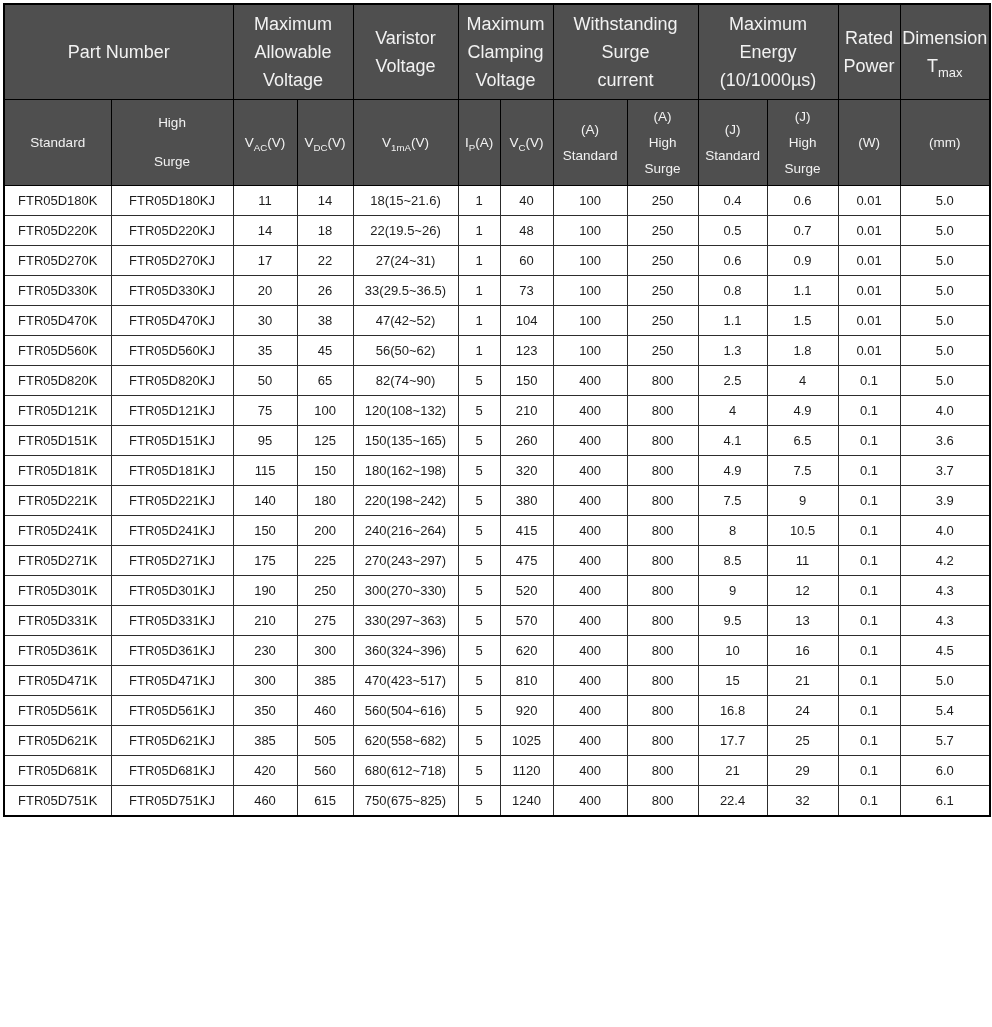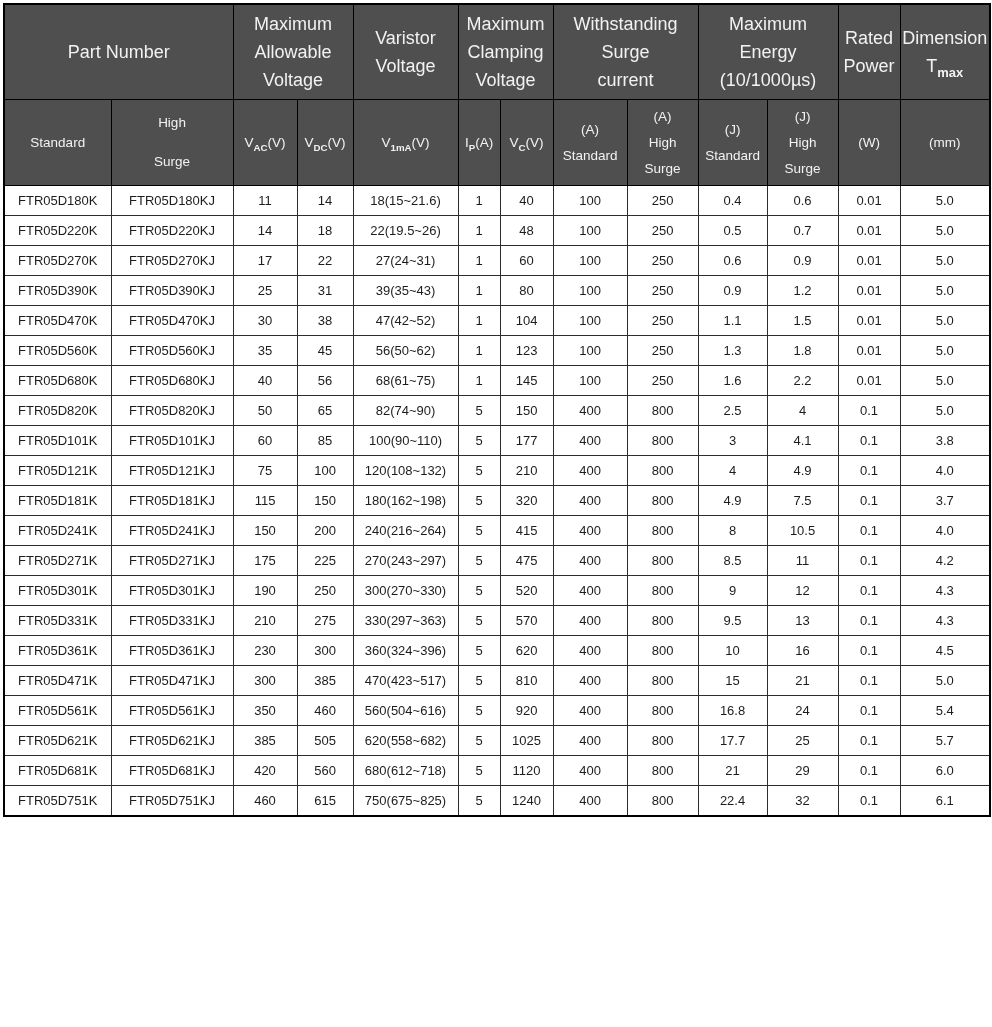--- a/index.html
+++ b/index.html
@@ -19,21 +19,21 @@
     text-align: center;
     vertical-align: middle;
     padding: 0;
   }
   tr.hdr-top th { height: 94px; font-size: 18px; }
   tr.hdr-sub th { height: 85px; font-size: 13.5px; }
   tr.hdr-top .hline { line-height: 28px; }
   tr.hdr-sub .hline { line-height: 26px; text-align: center; }
   th.h-standard { font-size: 16px; }
   th.h-high-surge .hline + .hline { margin-top: 13px; }
-  .hline sub { font-size: 0.72em; line-height: 1; font-weight: bold; }
+  .hline sub { font-size: 0.72em; line-height: 1; }
   tbody td {
     height: 29px;
     text-align: center;
     vertical-align: middle;
     font-size: 13px;
     color: var(--body-text, #1c1c1c);
     border: 1px solid #2d2d2d;
     background: #ffffff;
     padding: 0;
     overflow: hidden;
@@ -187,31 +187,31 @@
           <td>1</td>
           <td>60</td>
           <td>100</td>
           <td>250</td>
           <td>0.6</td>
           <td>0.9</td>
           <td>0.01</td>
           <td>5.0</td>
         </tr>
         <tr>
-          <td>FTR05D390K</td>
-          <td>FTR05D390KJ</td>
-          <td>25</td>
-          <td>31</td>
-          <td>39(35~43)</td>
-          <td>1</td>
-          <td>80</td>
-          <td>100</td>
-          <td>250</td>
-          <td>0.9</td>
-          <td>1.2</td>
+          <td>FTR05D330K</td>
+          <td>FTR05D330KJ</td>
+          <td>20</td>
+          <td>26</td>
+          <td>33(29.5~36.5)</td>
+          <td>1</td>
+          <td>73</td>
+          <td>100</td>
+          <td>250</td>
+          <td>0.8</td>
+          <td>1.1</td>
           <td>0.01</td>
           <td>5.0</td>
         </tr>
         <tr>
           <td>FTR05D470K</td>
           <td>FTR05D470KJ</td>
           <td>30</td>
           <td>38</td>
           <td>47(42~52)</td>
           <td>1</td>
@@ -232,95 +232,95 @@
           <td>1</td>
           <td>123</td>
           <td>100</td>
           <td>250</td>
           <td>1.3</td>
           <td>1.8</td>
           <td>0.01</td>
           <td>5.0</td>
         </tr>
         <tr>
-          <td>FTR05D680K</td>
-          <td>FTR05D680KJ</td>
-          <td>40</td>
-          <td>56</td>
-          <td>68(61~75)</td>
-          <td>1</td>
-          <td>145</td>
-          <td>100</td>
-          <td>250</td>
-          <td>1.6</td>
-          <td>2.2</td>
-          <td>0.01</td>
-          <td>5.0</td>
-        </tr>
-        <tr>
           <td>FTR05D820K</td>
           <td>FTR05D820KJ</td>
           <td>50</td>
           <td>65</td>
           <td>82(74~90)</td>
           <td>5</td>
           <td>150</td>
           <td>400</td>
           <td>800</td>
           <td>2.5</td>
           <td>4</td>
           <td>0.1</td>
           <td>5.0</td>
         </tr>
         <tr>
-          <td>FTR05D101K</td>
-          <td>FTR05D101KJ</td>
-          <td>60</td>
-          <td>85</td>
-          <td>100(90~110)</td>
-          <td>5</td>
-          <td>177</td>
-          <td>400</td>
-          <td>800</td>
-          <td>3</td>
-          <td>4.1</td>
-          <td>0.1</td>
-          <td>3.8</td>
-        </tr>
-        <tr>
           <td>FTR05D121K</td>
           <td>FTR05D121KJ</td>
           <td>75</td>
           <td>100</td>
           <td>120(108~132)</td>
           <td>5</td>
           <td>210</td>
           <td>400</td>
           <td>800</td>
           <td>4</td>
           <td>4.9</td>
           <td>0.1</td>
           <td>4.0</td>
+        </tr>
+        <tr>
+          <td>FTR05D151K</td>
+          <td>FTR05D151KJ</td>
+          <td>95</td>
+          <td>125</td>
+          <td>150(135~165)</td>
+          <td>5</td>
+          <td>260</td>
+          <td>400</td>
+          <td>800</td>
+          <td>4.1</td>
+          <td>6.5</td>
+          <td>0.1</td>
+          <td>3.6</td>
         </tr>
         <tr>
           <td>FTR05D181K</td>
           <td>FTR05D181KJ</td>
           <td>115</td>
           <td>150</td>
           <td>180(162~198)</td>
           <td>5</td>
           <td>320</td>
           <td>400</td>
           <td>800</td>
           <td>4.9</td>
           <td>7.5</td>
           <td>0.1</td>
           <td>3.7</td>
         </tr>
         <tr>
+          <td>FTR05D221K</td>
+          <td>FTR05D221KJ</td>
+          <td>140</td>
+          <td>180</td>
+          <td>220(198~242)</td>
+          <td>5</td>
+          <td>380</td>
+          <td>400</td>
+          <td>800</td>
+          <td>7.5</td>
+          <td>9</td>
+          <td>0.1</td>
+          <td>3.9</td>
+        </tr>
+        <tr>
           <td>FTR05D241K</td>
           <td>FTR05D241KJ</td>
           <td>150</td>
           <td>200</td>
           <td>240(216~264)</td>
           <td>5</td>
           <td>415</td>
           <td>400</td>
           <td>800</td>
           <td>8</td>

